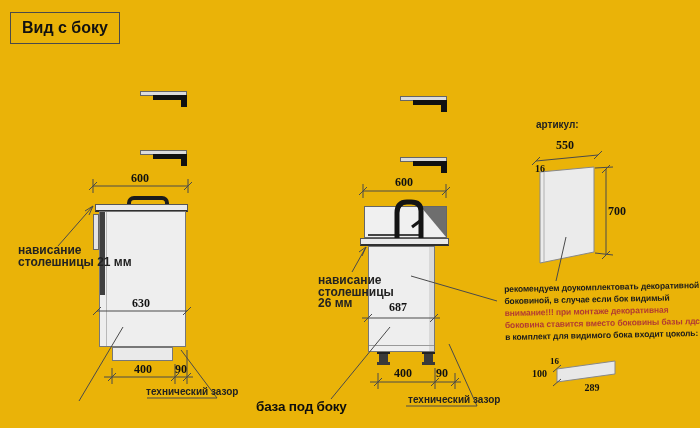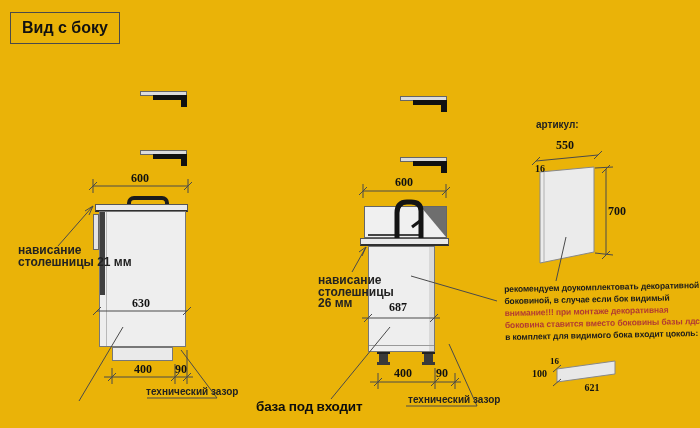--- a/index.html
+++ b/index.html
@@ -217,37 +217,37 @@
   <div class="txt dim" style="left:378px; top:300px; width:40px;">687</div>
   <div class="txt dim" style="left:383px; top:366px; width:40px;">400</div>
   <div class="txt dim" style="left:429px; top:366px; width:26px;">90</div>
 
   <div class="txt dim" style="left:545px; top:138px; width:40px;">550</div>
   <div class="txt dim dim-s" style="left:535px; top:163px;">16</div>
   <div class="txt dim" style="left:608px; top:204px; font-size:12px;">700</div>
 
   <div class="txt dim dim-xs" style="left:550px; top:356px;">16</div>
   <div class="txt dim dim-s" style="left:532px; top:368px;">100</div>
-  <div class="txt dim dim-s" style="left:577px; top:382px; width:30px;">621</div>
+  <div class="txt dim dim-s" style="left:577px; top:382px; width:30px;">289</div>
 
   <div class="txt note" style="left:18px; top:245px;">
     <div>нависание</div>
     <div>столешницы 21 мм</div>
   </div>
 
   <div class="txt note" style="left:318px; top:275px;">
     <div>нависание</div>
     <div>столешницы</div>
     <div>26 мм</div>
   </div>
 
   <div class="txt gap-label" style="left:146px; top:386px;">технический зазор</div>
   <div class="txt gap-label" style="left:408px; top:394px;">технический зазор</div>
 
-  <div class="txt big-label" style="left:256px; top:399px;">база под входит</div>
+  <div class="txt big-label" style="left:256px; top:399px;">база под боку</div>
 
   <div class="txt article" style="left:536px; top:119px;">артикул:</div>
 
   <div class="txt block-note" style="left:504px; top:283px;">
     <div>рекомендуем доукомплектовать декоративной</div>
     <div>боковиной, в случае если бок видимый</div>
     <div class="warn">внимание!!! при монтаже декоративная</div>
     <div class="warn">боковина ставится вместо боковины базы лдсп</div>
     <div>в комплект для видимого бока входит цоколь:</div>
   </div>

